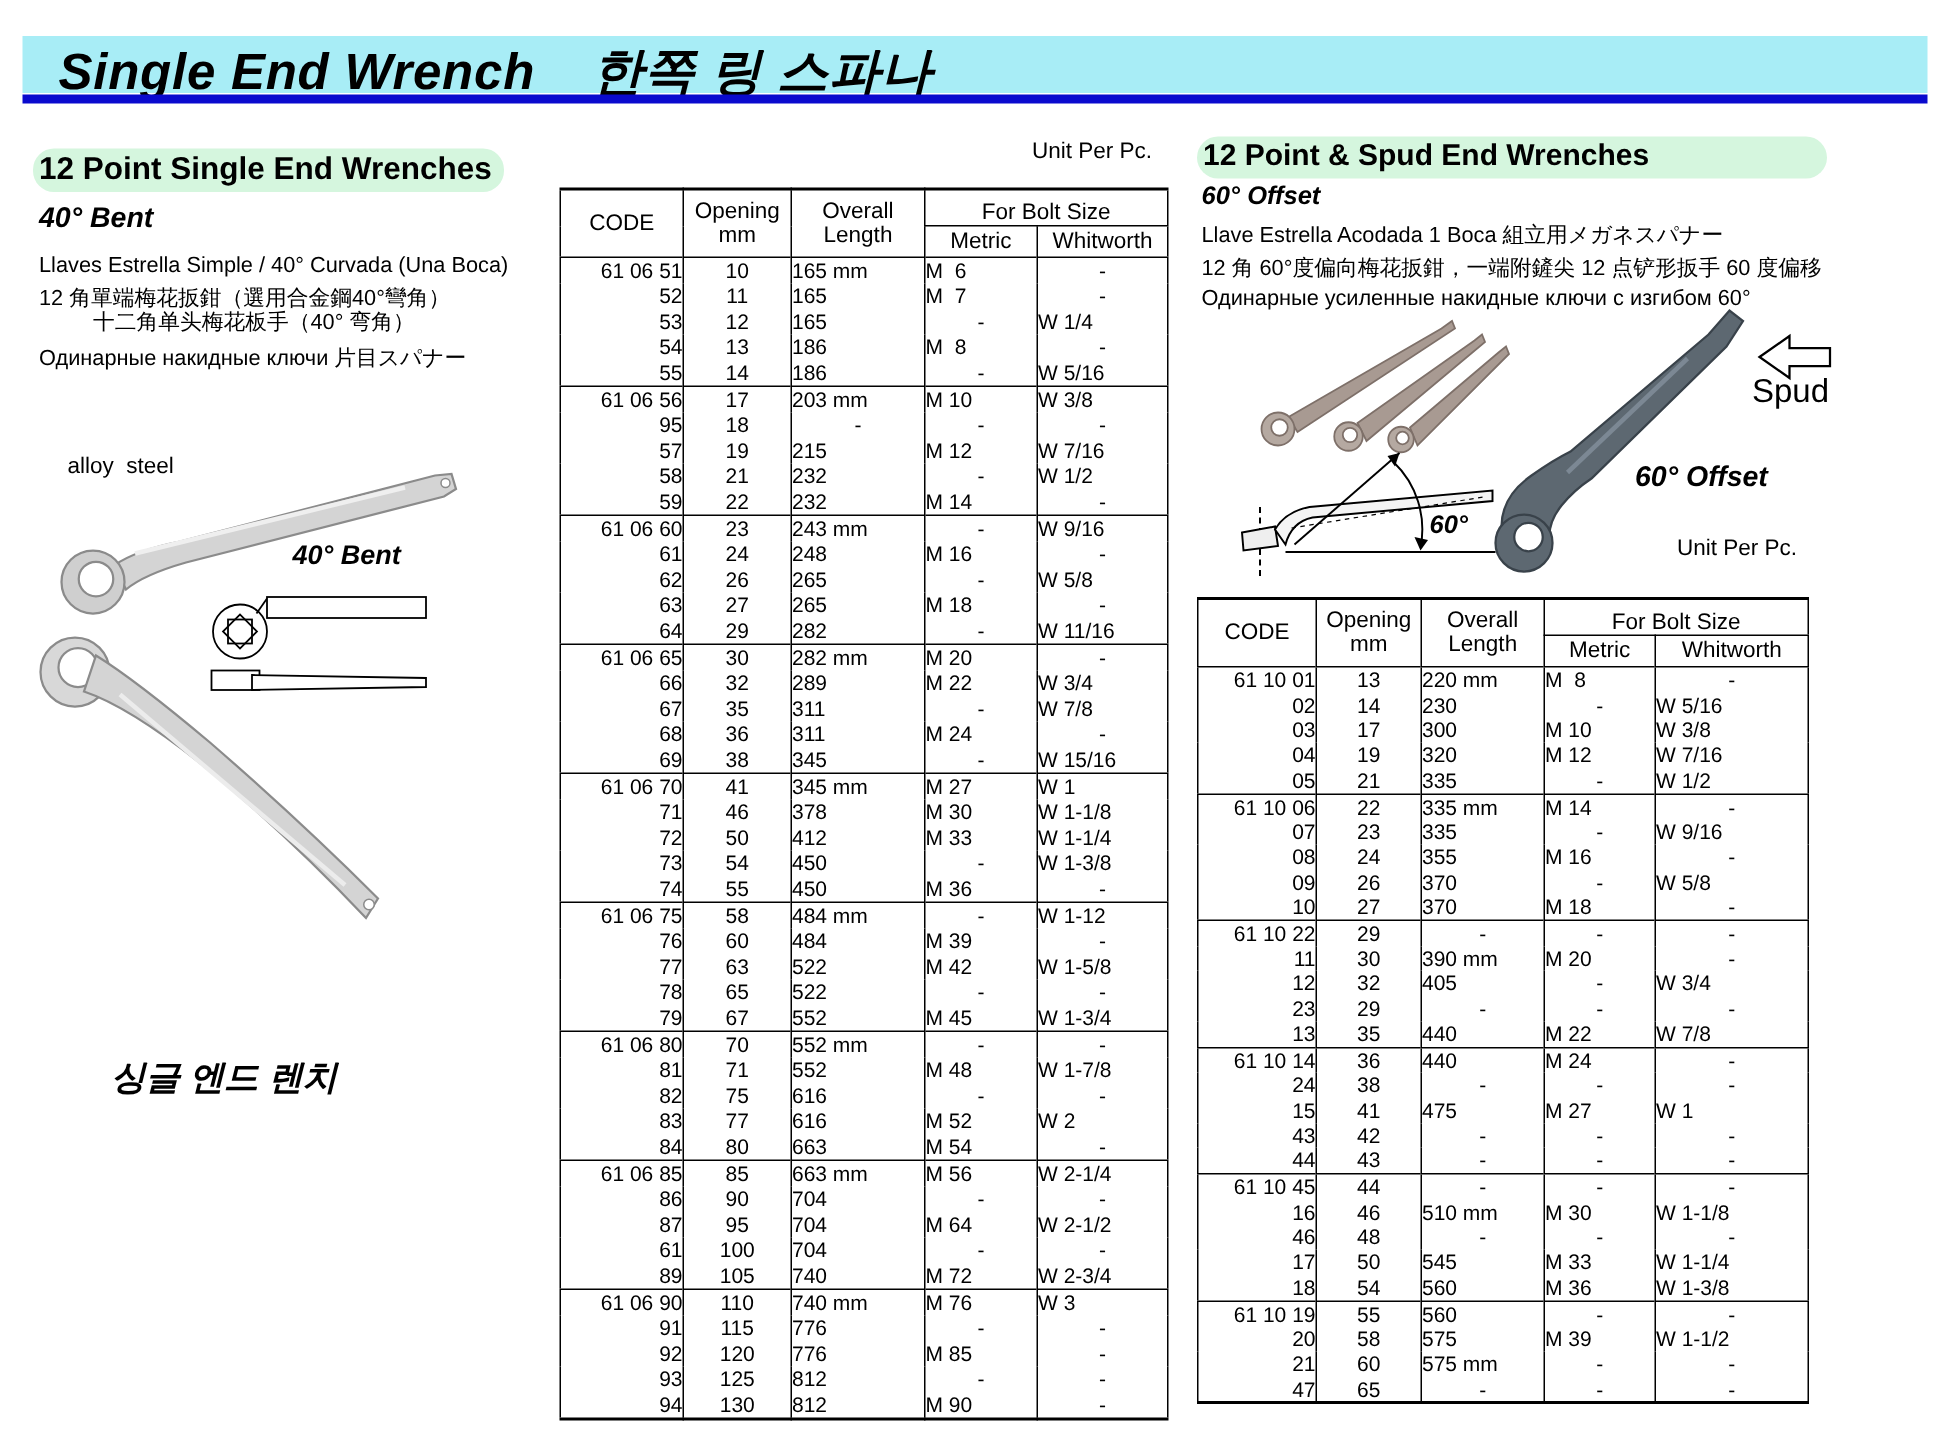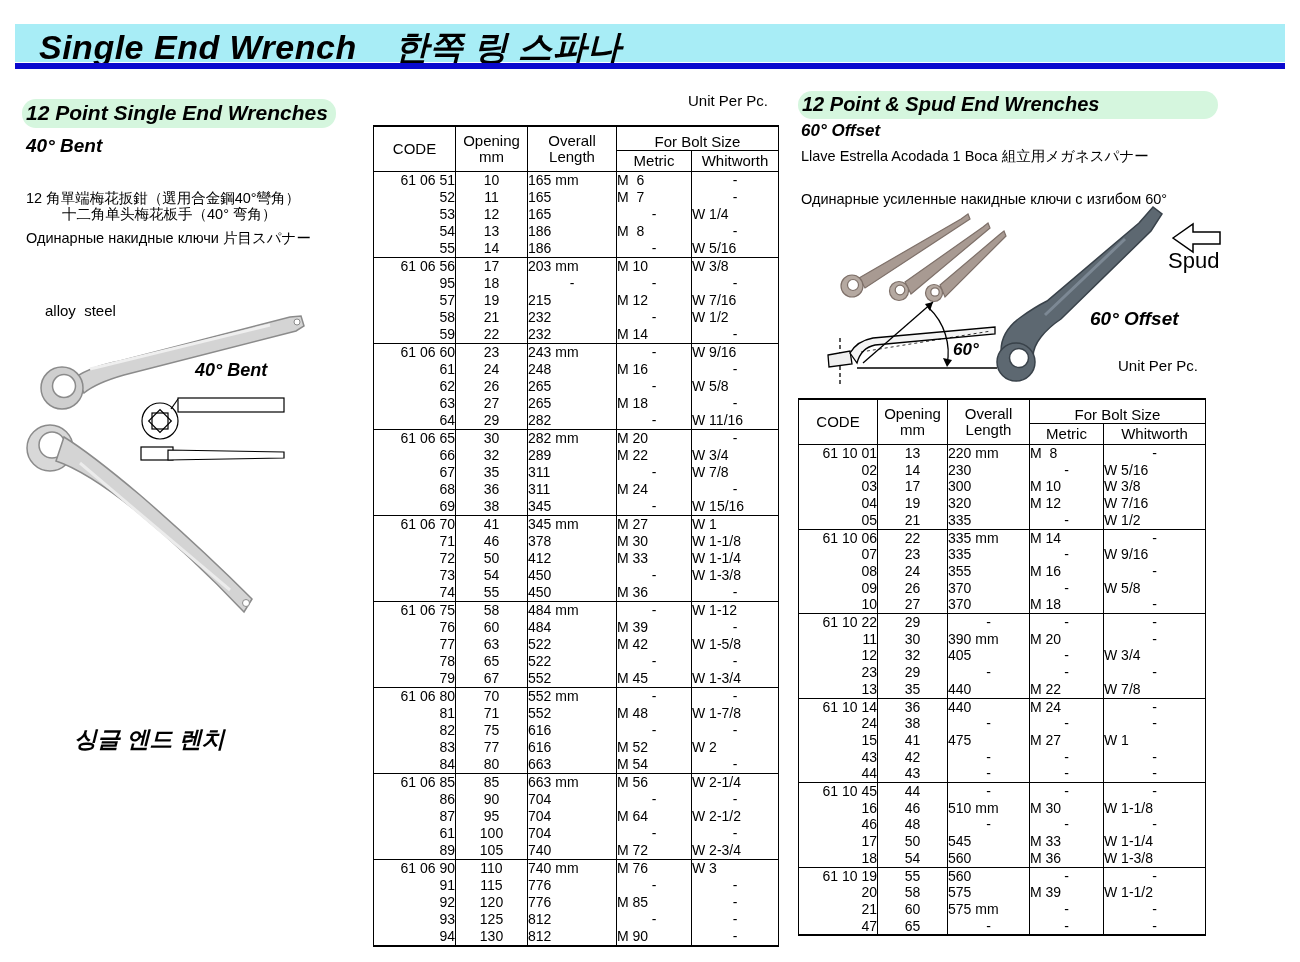--- a/index.html
+++ b/index.html
@@ -7,26 +7,26 @@
   .page { position:relative; width:1300px; height:962px; background:#fff; overflow:hidden; }
 
   
   .banner { position:absolute; left:15px; top:24px; width:1270px; height:38px; background:#a8edf6; }
   .banner-text { position:absolute; left:24px; top:1px; font-size:34px; font-weight:bold; font-style:italic; white-space:pre; letter-spacing:0.5px; }
   .banner-ko { margin-left:38px; }
   .blue-rule { position:absolute; left:15px; top:63px; width:1270px; height:6px; background:#0a0ace; }
 
   
   .hl-green { background:#d5f6de; }
-  .sec-h2 { position:absolute; font-size:21px; font-weight:bold; font-style:italic; padding:2px 8px 3px 4px; white-space:nowrap;border-radius:14px; }
+  .sec-h2 { position:absolute; font-size:21px; font-weight:bold; padding:2px 8px 3px 4px; white-space:nowrap;border-radius:14px; }
   .sec-h3 { position:absolute; font-size:18px; font-weight:bold; font-style:italic; white-space:nowrap; }
   .desc-line { position:absolute; font-size:14.5px; white-space:nowrap; }
   .small-label { position:absolute; font-size:15px; white-space:pre; }
   .unit-label { position:absolute; font-size:15px; white-space:nowrap; }
-  .caption-ko { position:absolute; font-size:23px; font-weight:bold; font-style:italic; white-space:nowrap;margin-top:21px; }
+  .caption-ko { position:absolute; font-size:23px; font-weight:bold; font-style:italic; white-space:nowrap; }
   .bent-label { position:absolute; font-size:18px; font-weight:bold; font-style:italic; }
   .offset-label { position:absolute; font-size:19px; font-weight:bold; font-style:italic; }
   .spud-label { position:absolute; font-size:22px; white-space:nowrap; }
   .angle-label { position:absolute; font-size:17px; font-weight:bold; font-style:italic; }
 
   
   table.catalog { position:absolute; border-collapse:collapse; table-layout:fixed;
                   border:1px solid #000; border-top:2px solid #000; border-bottom:2px solid #000; }
   table.catalog th, table.catalog td { padding:0; font-weight:normal; overflow:hidden; }
   table.catalog thead th { font-size:15px; text-align:center; line-height:1.08; }
@@ -55,20 +55,21 @@
 
 <div class="page">
 
   <div class="banner">
     <div class="banner-text"><span>Single End Wrench</span><span class="banner-ko">한쪽 링 스파나</span></div>
   </div>
   <div class="blue-rule"></div>
 
   <div class="sec-h2 hl-green" style="left:22px; top:99px;">12 Point Single End Wrenches</div>
   <div class="sec-h3" style="left:26px; top:135px; font-size:19px;">40° Bent</div>
+  <div class="desc-line" style="left:26px; top:169px;">Llaves Estrella Simple / 40° Curvada (Una Boca)</div>
   <div class="desc-line" style="left:26px; top:189px;">12 角單端梅花扳鉗（選用合金鋼40°彎角）</div>
   <div class="desc-line" style="left:26px; top:205px;margin-left:36px;">十二角单头梅花板手（40° 弯角）</div>
   <div class="desc-line" style="left:26px; top:229px;">Одинарные накидные ключи  片目スパナー</div>
   <div class="small-label" style="left:45px; top:302px;">alloy  steel</div>
   <div class="bent-label" style="left:195px; top:360px;">40° Bent</div>
   <div class="caption-ko" style="left:74px; top:703px;">싱글 엔드 렌치</div>
 
   <svg style="left:20px; top:295px;" width="350" height="335" viewBox="0 0 350 335">
 
     <path d="M56 82 Q70 72 100 66 L270 22 L281 21 L284 31 L276 36 L104 80 Q76 88 64 98 Z" fill="#d4d4d4" stroke="#8b8b8b" stroke-width="1.5"></path>
@@ -445,20 +446,21 @@
           <td class="overall bl">812</td>
           <td class="metric bl">M 90</td>
           <td class="whitworth bl dash">-</td>
         </tr>
       </tbody>
     </table>
 
   <div class="sec-h2 hl-green" style="left:798px; top:91px; font-size:20px; width:408px;">12 Point &amp; Spud End Wrenches</div>
   <div class="sec-h3" style="left:801px; top:121px; font-size:17px;">60° Offset</div>
   <div class="desc-line" style="left:801px; top:147px;text-align:center;">Llave Estrella Acodada 1 Boca  組立用メガネスパナー</div>
+  <div class="desc-line" style="left:801px; top:169px;">12 角 60°度偏向梅花扳鉗，一端附鏟尖 12 点铲形扳手 60 度偏移</div>
   <div class="desc-line" style="left:801px; top:191px;">Одинарные усиленные накидные ключи с изгибом 60°</div>
   <div class="spud-label" style="left:1168px; top:248px;">Spud</div>
   <div class="offset-label" style="left:1090px; top:308px;">60° Offset</div>
   <div class="angle-label" style="left:953px; top:340px;">60°</div>
   <div class="unit-label" style="left:1118px; top:357px;">Unit Per Pc.</div>
 
   <svg style="left:795px; top:205px;" width="450" height="188" viewBox="0 0 450 188">
 
     <g stroke="#7e7069" stroke-width="1.2">
       <path d="M64 73 L166 14 L173 9 L175 14 L70 83 Z" fill="#a89a92"></path>

